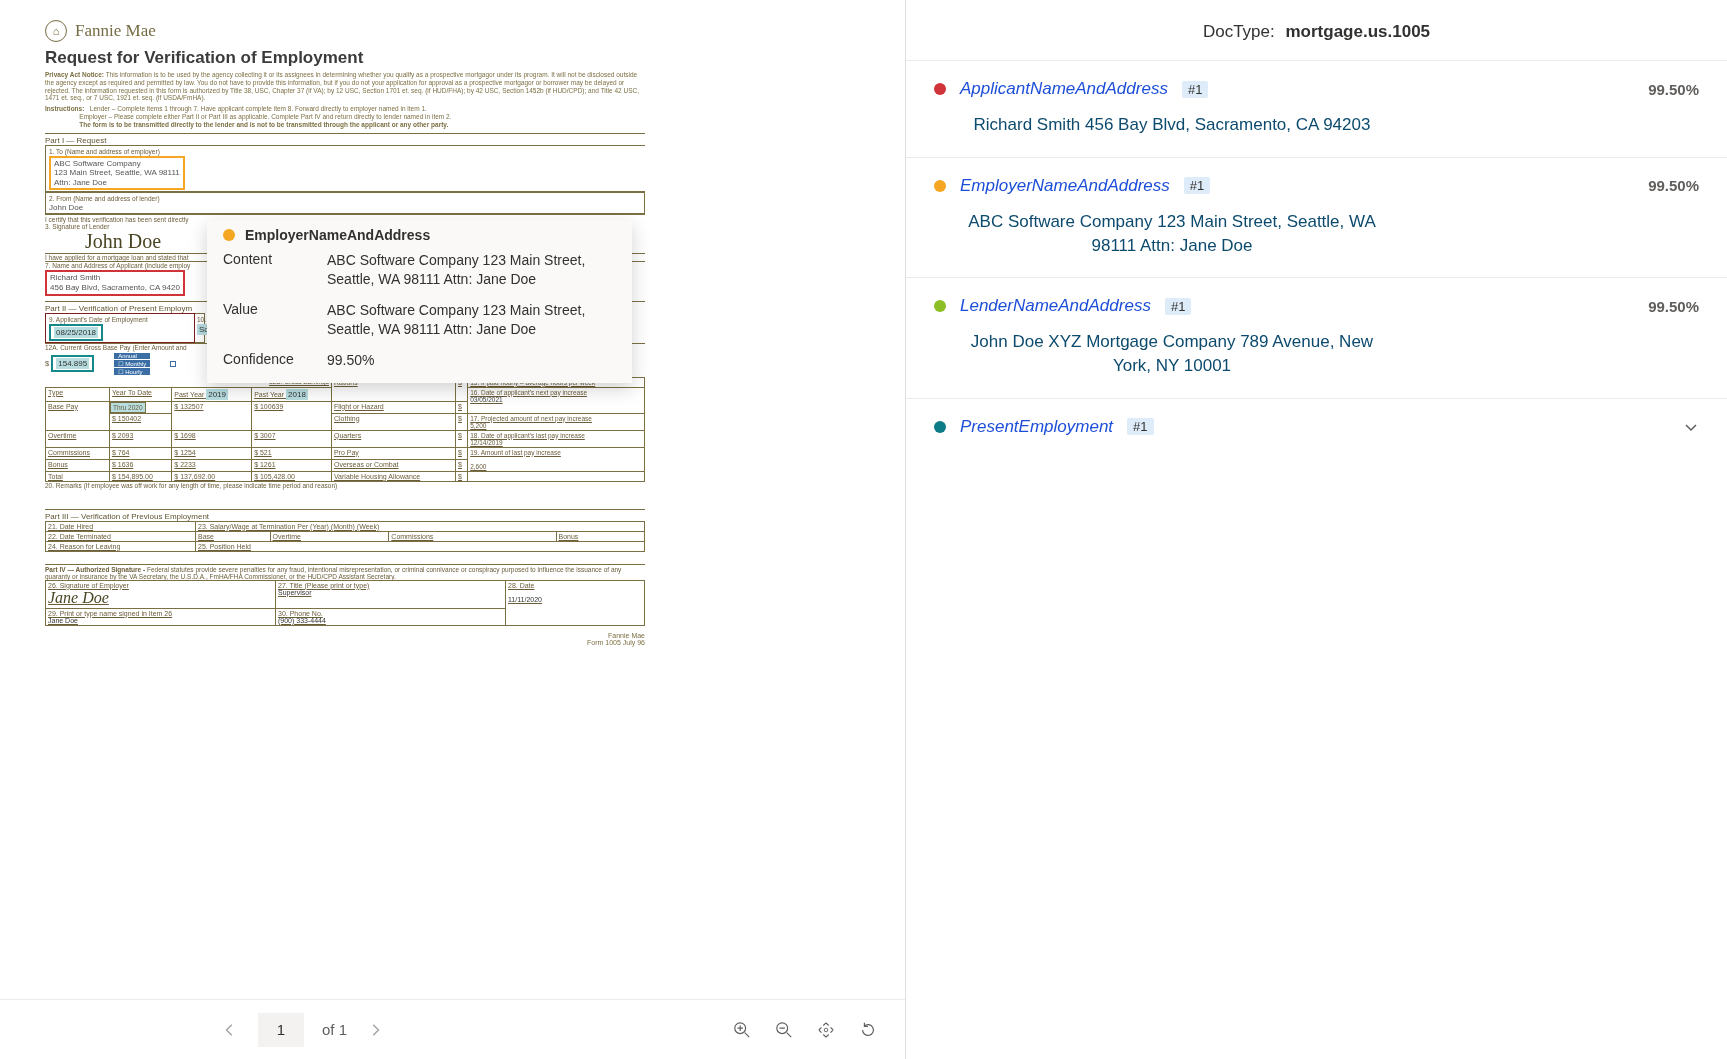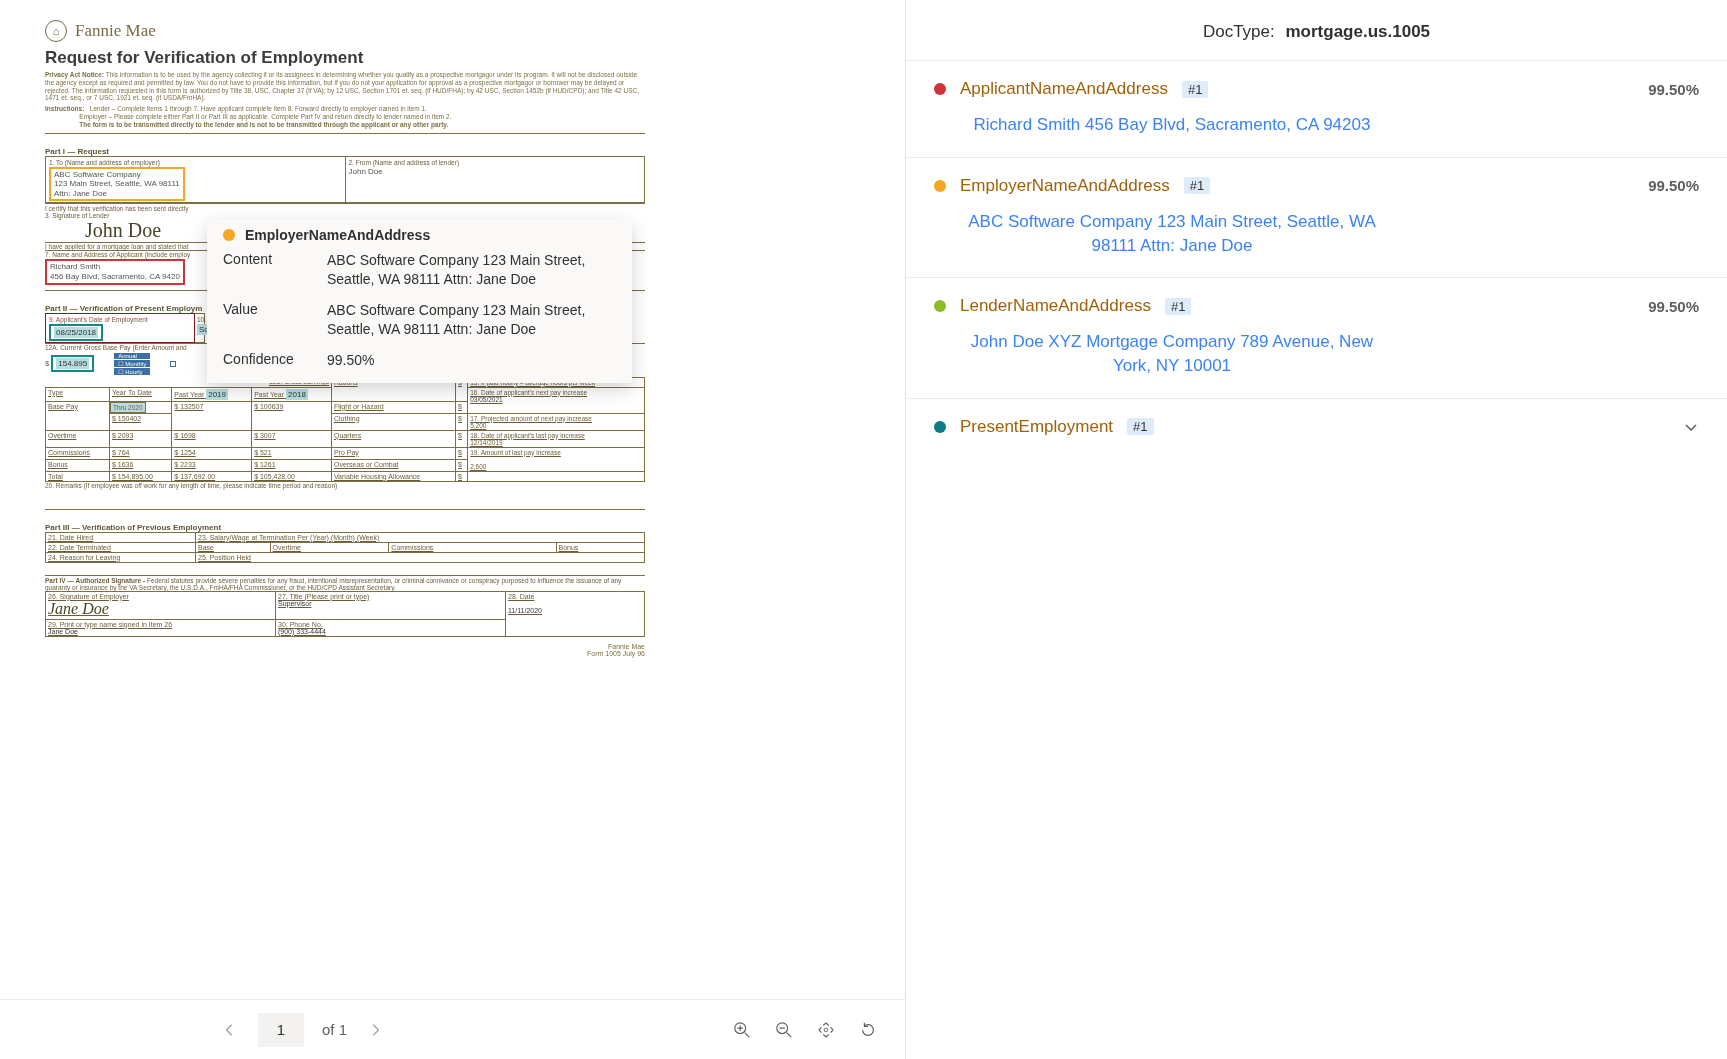--- a/index.html
+++ b/index.html
@@ -6,22 +6,22 @@
   body { font-family: "Segoe UI", Arial, sans-serif; background: #fff; color: #323130; width: 1727px; height: 1059px; display: flex; overflow: hidden; }
   .left-pane { width: 906px; position: relative; border-right: 1px solid #e1dfdd; display: flex; flex-direction: column; }
   .doc-viewport { flex: 1; overflow: hidden; padding: 20px 30px 0 45px; position: relative; }
   .page { width: 600px; font-size: 7.5px; color: #6b5d3a; position: relative; }
   .logo-row { display: flex; align-items: center; gap: 8px; margin-bottom: 6px; }
   .logo-circle { width: 22px; height: 22px; border: 1.8px solid #766c44; border-radius: 50%; display: flex; align-items: center; justify-content: center; font-size: 11px; color:#766c44; }
   .brand { font-family: Georgia, serif; font-size: 17px; color: #766c44; }
   .doc-title { font-size: 17px; font-weight: bold; color: #3b3b3b; margin-bottom: 3px; }
   .fine { font-size: 6.5px; line-height: 1.2; color: #7b7043; margin-bottom: 3px; }
   .fine b { font-weight: bold; }
-  .sect-hd { font-size: 8px; font-weight: bold; border-top: 1px solid #7b7043; padding-top: 13px; margin-top: 4px; color:#5f5632; }
-  .row2 { display: flex; gap: 0; }
+  .sect-hd { font-size: 8px; font-weight: normal; border-top: 1px solid #7b7043; padding-top: 2px; margin-top: 4px; color:#5f5632; }
+  .row2 { display: flex; gap: 0; flex-direction: column; }
   .row2 > div { flex:1; border:1px solid #7b7043; }
   .hl-orange { border: 2px solid #f5a623; padding: 1px 3px; display:inline-block; color:#555; font-size:8px; line-height:1.2; }
   .hl-red { border: 2px solid #d13438; padding: 1px 3px; display:inline-block; color:#555; font-size:8px; line-height:1.2;}
   .hl-teal { background: #b7dde0; padding: 1px 2px; display:inline-block; color:#333; font-size:8px; }
   .hl-tealbox { border:2px solid #13898c; padding:1px 3px; display:inline-block; }
   .sig { font-family: "Brush Script MT", cursive; font-size: 20px; color: #4a4523; }
   .sig2 { font-family: "Brush Script MT", cursive; font-size: 16px; color: #4a4523; font-style:italic;}
   table.grid { border-collapse: collapse; width: 100%; font-size: 7px; color:#6b5d3a;text-decoration:underline; }
   table.grid td, table.grid th { border: 1px solid #7b7043; padding: 1px 2px; vertical-align: top; }
   table.grid th { font-weight: normal; text-align:left; }
@@ -50,24 +50,24 @@
   .pager-right { display:flex; gap:20px; }
   .icon-btn { width:22px; height:22px; display:flex; align-items:center; justify-content:center; color:#605e5c; }
 
   
   .right-pane { flex:1; overflow:auto;text-align:center; }
   .rp-header { padding: 22px 28px 18px 28px; font-size:17px; }
   .rp-header .lbl { color:#323130; margin-right:6px; }
   .rp-header .val { font-weight:600; }
   .field-item { border-top:1px solid #edebe9; padding: 18px 28px 20px 28px; }
   .field-head { display:flex; align-items:center; gap:14px; }
-  .field-name { font-size:17px; color:#a16207; }
+  .field-name { font-size:17px; color:#1d4ed8;font-style:italic; }
   .badge { background:#deecf9; color:#323130; font-size:13px; padding:1px 6px; border-radius:2px; }
   .conf { margin-left:auto; font-size:15px; color:#605e5c; font-weight:600;}
-  .field-content { font-size:17px; color:#3b82f6; margin: 14px 0 0 28px; line-height:1.4; max-width: 420px;}
+  .field-content { font-size:17px; color:#0c4a6e; margin: 14px 0 0 28px; line-height:1.4; max-width: 420px;}
   .chev-right { margin-left:auto; }
   svg { display:block; }
 </style>
 </head>
 <body>
 
 <div class="left-pane">
   <div class="doc-viewport">
     <div class="page">
       <div class="logo-row">

